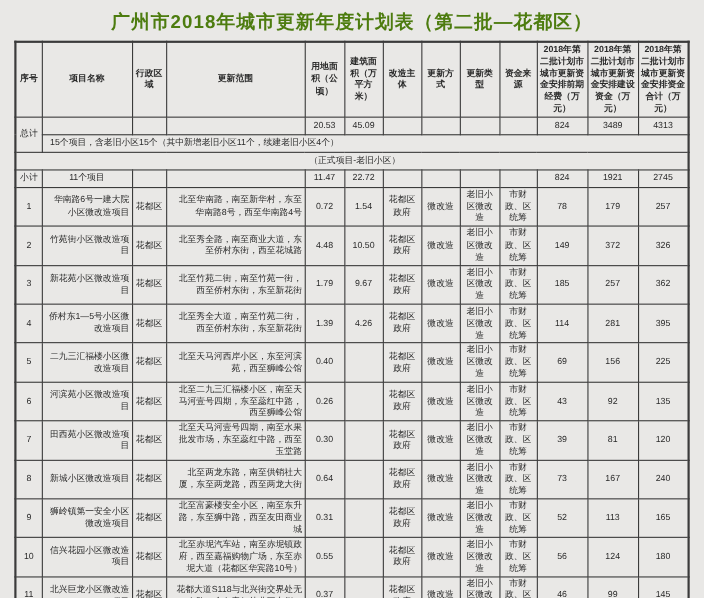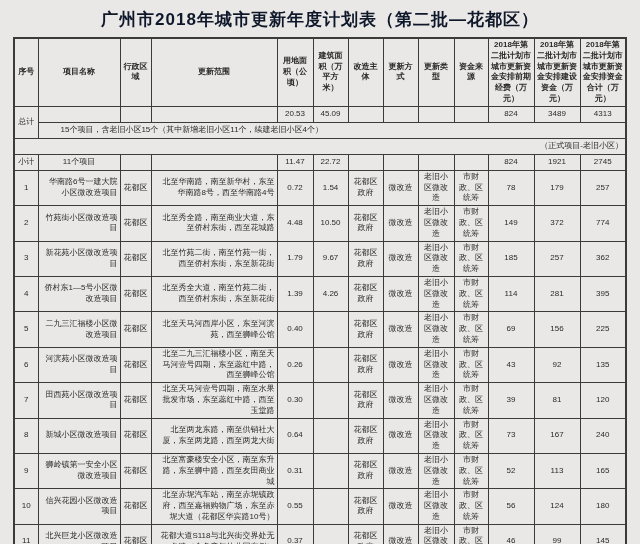--- a/index.html
+++ b/index.html
@@ -9,21 +9,21 @@
     font-family:"Liberation Sans", sans-serif;
     color:#262626;
     -webkit-font-smoothing:antialiased;
   }
   .page{width:640px;height:544px;overflow:hidden;}
   .title{
     text-align:center;
     font-size:17px;
     font-weight:bold;
     letter-spacing:1px;
-    color:#0f172a;
+    color:#4d7c0f;
     padding-top:8px;
     margin:0 0 6px 0;
   }
   table{
     width:612px;
     margin:0 auto;
     border-collapse:collapse;
     table-layout:fixed;
     border:2px solid #3b3b3b;
     background:transparent;
@@ -35,22 +35,22 @@
     padding:1px 2px;
     text-align:center;
     vertical-align:middle;
     word-break:break-all;
     color:#2a2a2a;
   }
   thead th{height:54px;font-weight:bold;}
   tr.small-row td{height:13px;}
   tr.data-row td{height:30px;}
   .col-name,.col-scope{text-align:right;padding-left:4px;}
-  .note-cell{text-align:left;padding-left:22px;}
-  .section-cell{text-align:right;padding-left:7px;}
+  .note-cell{text-align:left;padding-left:7px;}
+  .section-cell{text-align:center;padding-left:7px;}
 </style>
 </head>
 <body>
 
 <div class="page">
   <h1 class="title">广州市2018年城市更新年度计划表（第二批—花都区）</h1>
 
   <table>
     <colgroup>
       <col style="width:24px">
@@ -142,21 +142,21 @@
           <td class="col-district">花都区</td>
           <td class="col-scope">北至秀全路，南至商业大道，东至侨村东街，西至花城路</td>
           <td class="col-land_area">4.48</td>
           <td class="col-build_area">10.50</td>
           <td class="col-subject">花都区政府</td>
           <td class="col-method">微改造</td>
           <td class="col-type">老旧小区微改造</td>
           <td class="col-funding">市财政、区统筹</td>
           <td class="col-pre_fund">149</td>
           <td class="col-build_fund">372</td>
-          <td class="col-total_fund">774</td>
+          <td class="col-total_fund">326</td>
         </tr>
         <tr class="data-row">
           <td class="col-seq">3</td>
           <td class="col-name">新花苑小区微改造项目</td>
           <td class="col-district">花都区</td>
           <td class="col-scope">北至竹苑二街，南至竹苑一街，西至侨村东街，东至新花街</td>
           <td class="col-land_area">1.79</td>
           <td class="col-build_area">9.67</td>
           <td class="col-subject">花都区政府</td>
           <td class="col-method">微改造</td>

